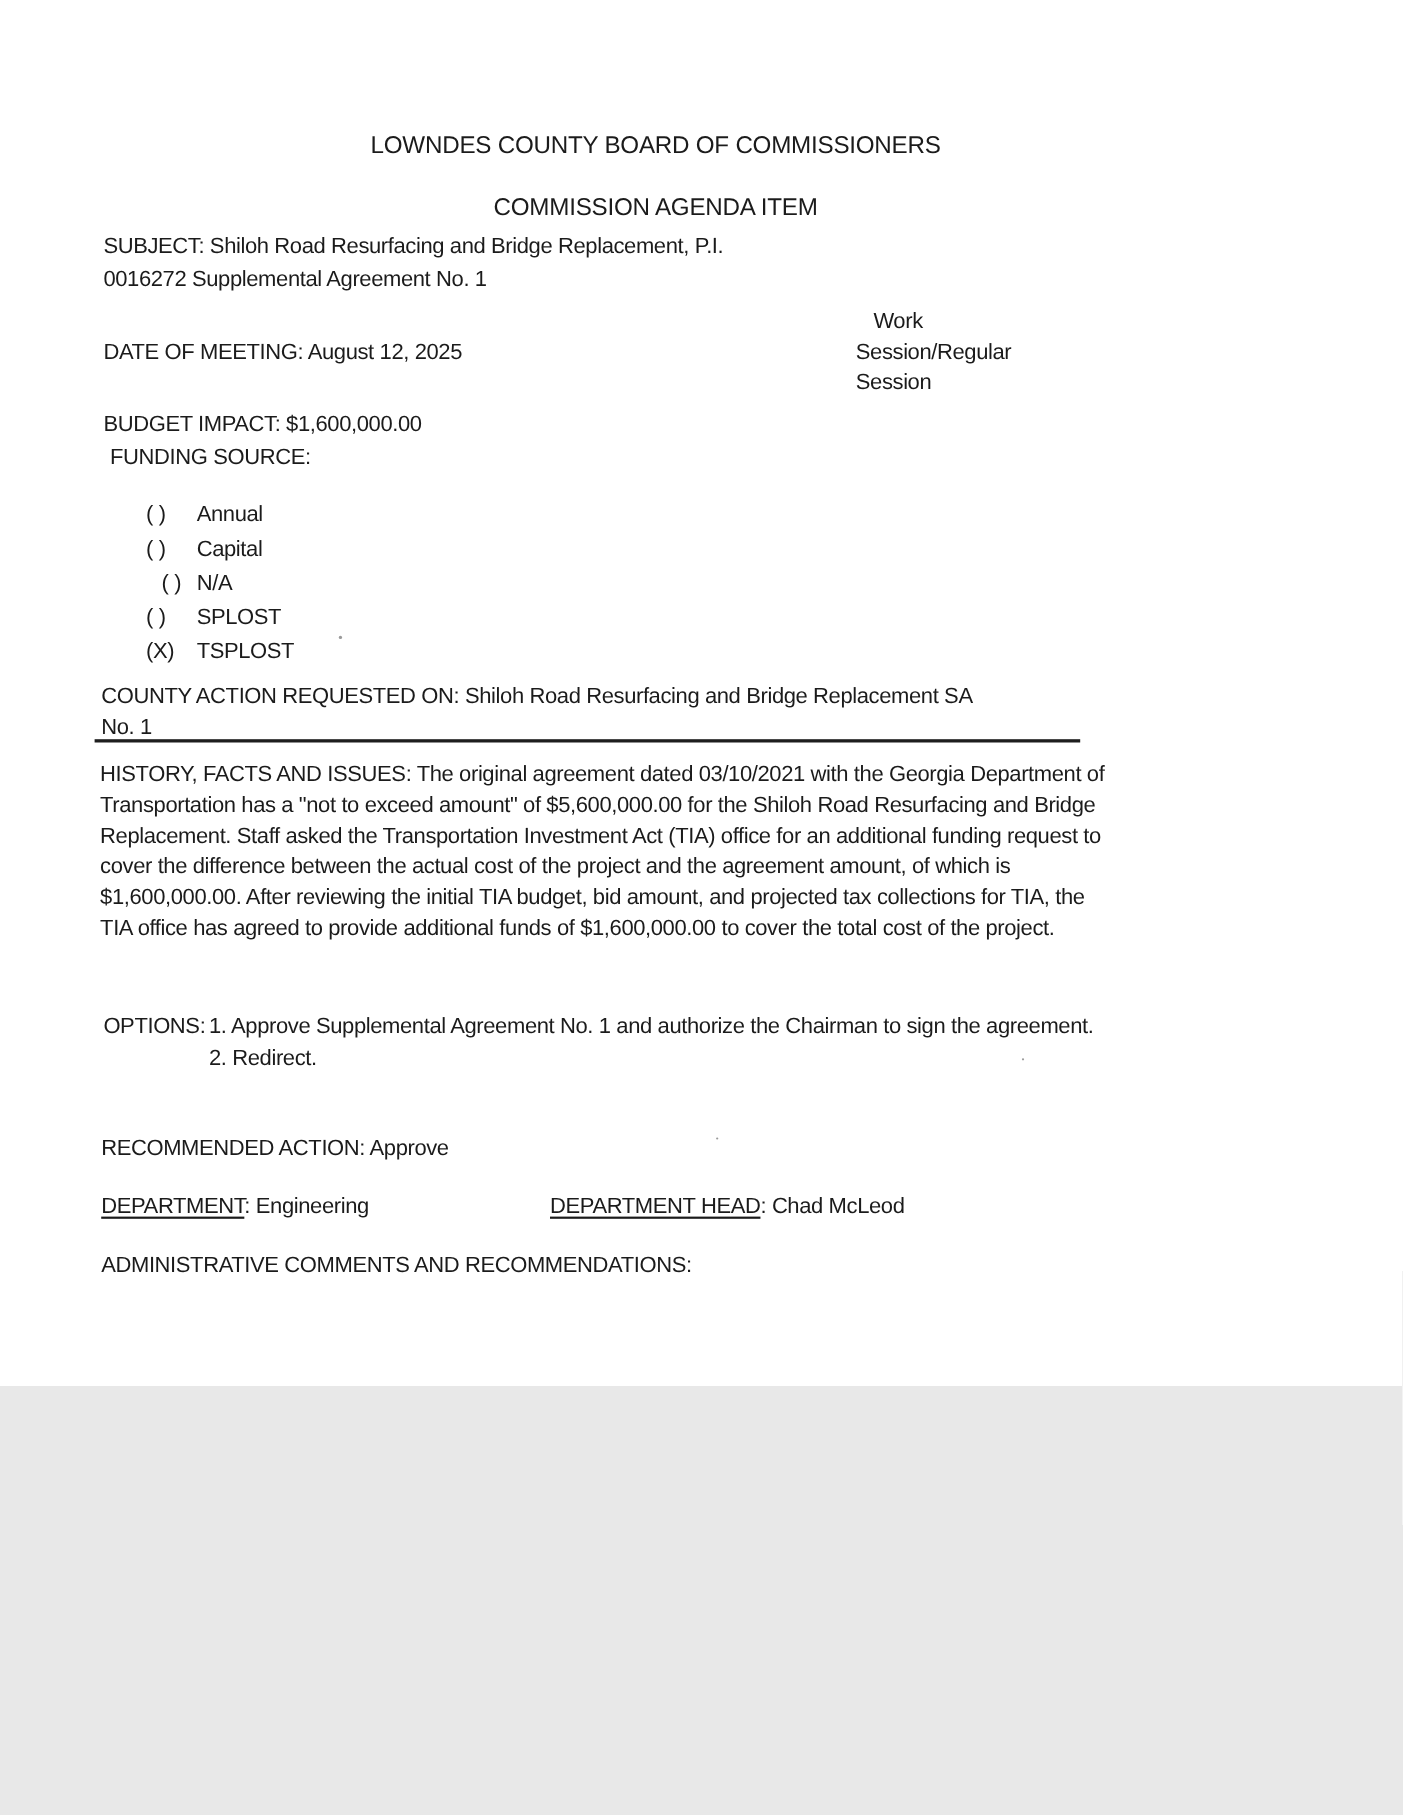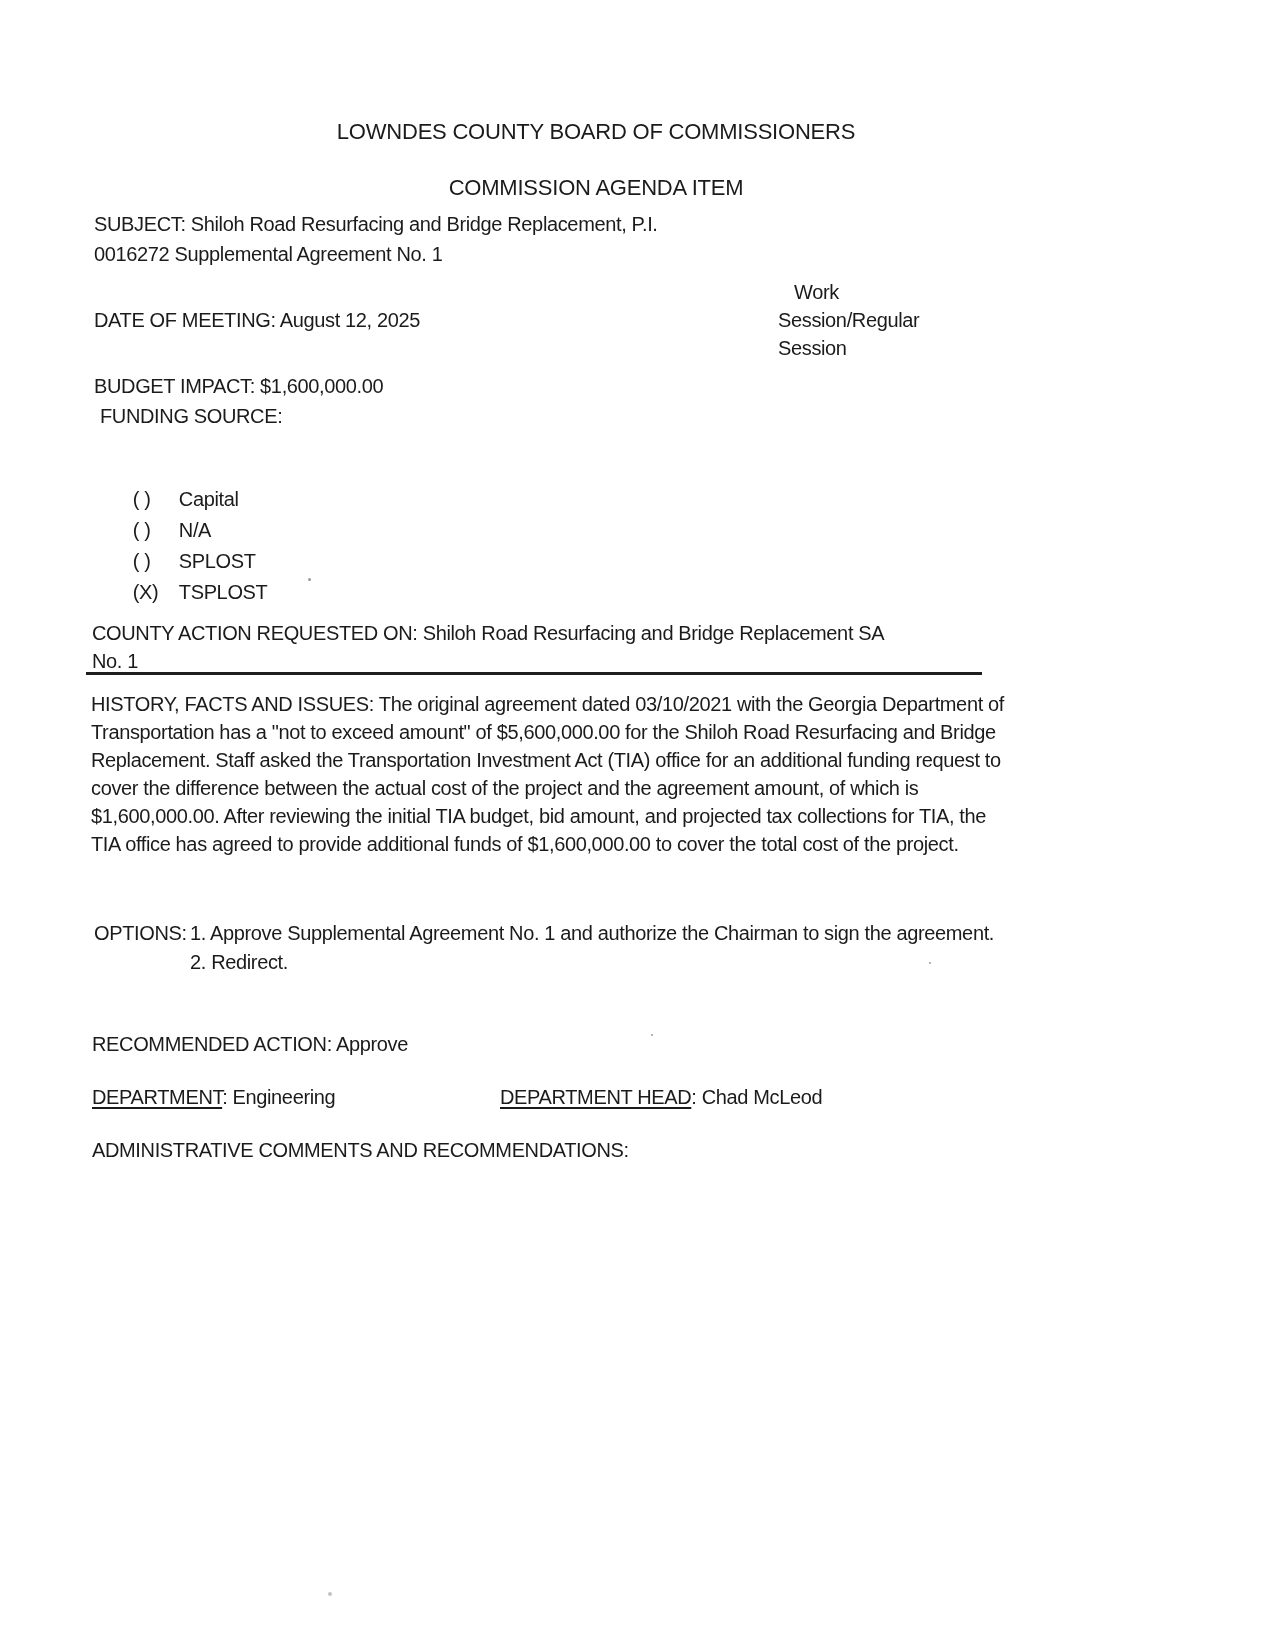--- a/index.html
+++ b/index.html
@@ -1,19 +1,19 @@
 <!DOCTYPE html>
 <html><head>
 <meta charset="utf-8">
 <style>
   html, body { margin: 0; padding: 0; background: #e8e8e8; }
   .page {
     position: relative;
     width: 1275px;
-    height: 1650px;
+    height: 1260px;
     background: #ffffff;
     font-family: "Liberation Sans", sans-serif;
     color: #1b1b1b;
     overflow: hidden;
     margin: 0 auto;
   }
   .t {
     position: absolute;
     white-space: pre;
     font-size: 20px;
@@ -65,24 +65,27 @@
 
   <div class="t" style="left: 778px; top: 280px; margin-left: 16px;">Work</div>
   <div class="t" style="left: 778px; top: 308px;">Session/Regular</div>
   <div class="t" style="left: 778px; top: 336px;">Session</div>
 
   <div class="t" style="left: 94px; top: 308px;">DATE OF MEETING: August 12, 2025</div>
 
   <div class="t" style="left: 94px; top: 374px;">BUDGET IMPACT: $1,600,000.00</div>
   <div class="t" style="left: 100px; top: 404px;">FUNDING SOURCE:</div>
 
+  <div class="opt-row" style="left: 112px; top: 434px;">
+    <span class="opt-mark">( )</span><span>Annual</span>
+  </div>
   <div class="opt-row" style="left: 112px; top: 465px;">
     <span class="opt-mark">( )</span><span>Capital</span>
   </div>
-  <div class="opt-row" style="left: 112px; top: 496px;">
+  <div class="opt-row" style="left: 112px; top: 496px; text-align: center;">
     <span class="opt-mark">( )</span><span>N/A</span>
   </div>
   <div class="opt-row" style="left: 112px; top: 527px;">
     <span class="opt-mark">( )</span><span>SPLOST</span>
   </div>
   <div class="opt-row" style="left: 112px; top: 558px;">
     <span class="opt-mark">(X)</span><span>TSPLOST</span>
   </div>
 
   <div class="t" style="left: 92px; top: 621px;">COUNTY ACTION REQUESTED ON: Shiloh Road Resurfacing and Bridge Replacement SA</div>

